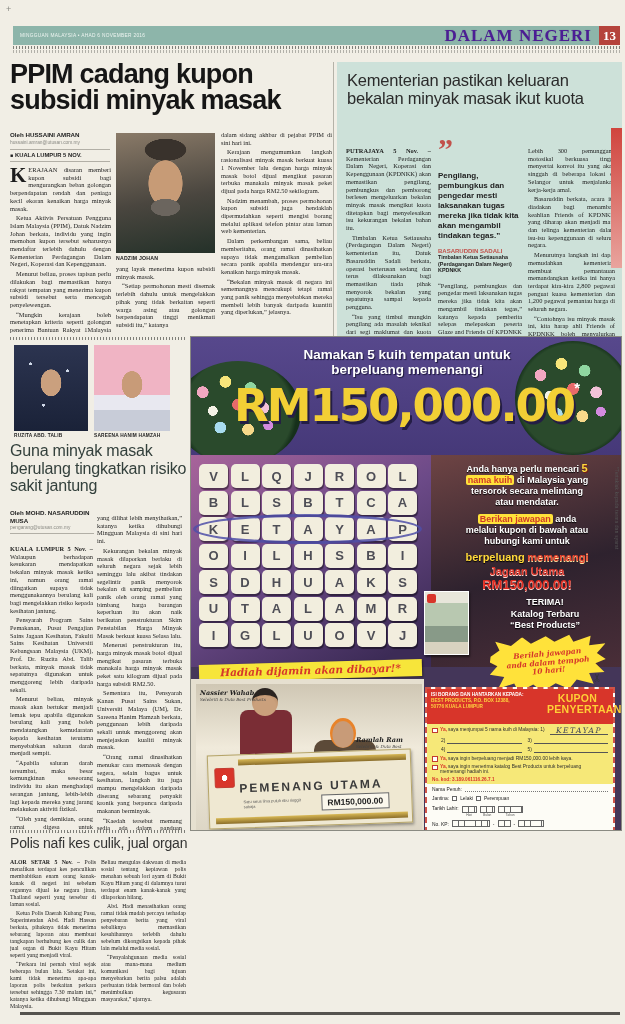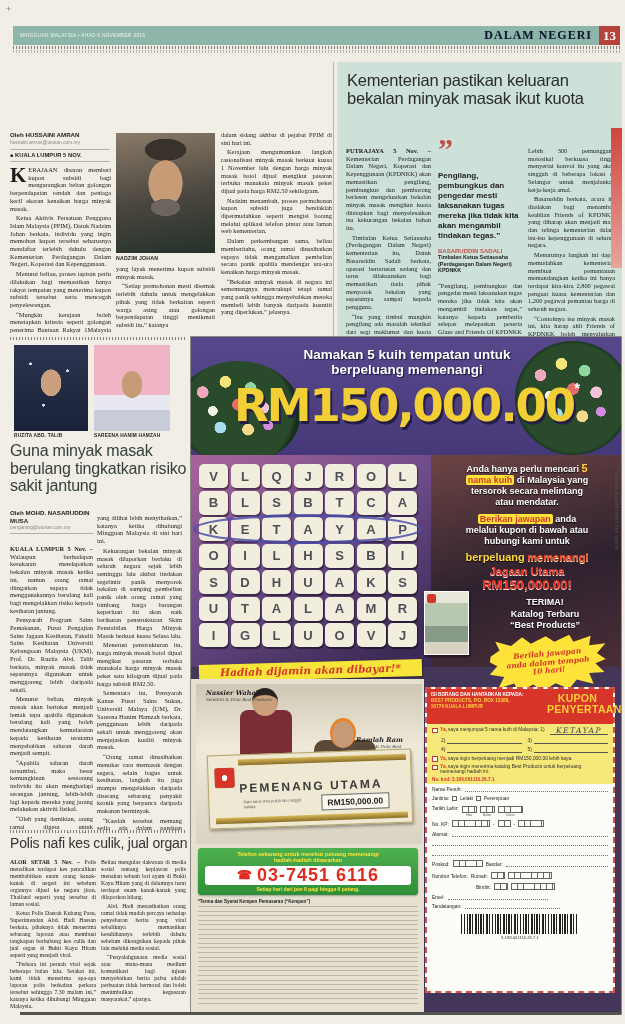--- a/index.html
+++ b/index.html
@@ -3,21 +3,21 @@
 <meta charset="utf-8">
 <style>
   *{box-sizing:border-box;margin:0;padding:0}
   body{background:#c9c6be;font-family:"Liberation Sans",sans-serif}
   .page{position:relative;width:625px;height:1024px;margin:0 auto;background:#f1eee5;overflow:hidden}
   .abs{position:absolute}
   
   .regmark{position:absolute;left:6px;top:4px;font-size:9px;color:#8a8a84}
   .mast-bar{position:absolute;left:13px;top:26px;width:607px;height:19px;background:#8db5aa;display:flex;align-items:center}
   .mast-text{flex:1;font-size:4.8px;color:#eef5f1;padding-left:7px;letter-spacing:.3px}
-  .sec-title{font-family:"Liberation Serif",serif;font-weight:bold;color:#0f172a;font-size:12px;letter-spacing:1px;margin-right:7px;text-shadow:0 0 1px rgba(0,0,0,.2)}
+  .sec-title{font-family:"Liberation Serif",serif;font-weight:bold;color:#4c1d95;font-size:17px;letter-spacing:1px;margin-right:7px;text-shadow:0 0 1px rgba(0,0,0,.2)}
   .page-num{width:21px;height:19px;background:#b5433c;color:#fff;font-family:"Liberation Serif",serif;font-weight:bold;font-size:13px;display:flex;align-items:center;justify-content:center}
   .hatch{position:absolute;height:3px;background:repeating-linear-gradient(90deg,#7e7e78 0 1px,transparent 1px 3px)}
   
   .a1-head{position:absolute;left:10px;top:61px;width:322px;font-size:27px;line-height:26px;font-weight:800;letter-spacing:-.8px;color:#161616}
   .byline{position:absolute;font-size:6.5px;color:#222}
   .bl-name{font-weight:bold;font-size:6.2px;line-height:7.5px}
   .bl-mail{font-size:4.8px;color:#8a8a84;margin-top:1px}
   .bl-rule{border-top:1px solid #b2afa6;margin-top:3px}
   .dateline-row{margin-top:4px;border-top:1px solid #b2afa6;border-bottom:1px solid #b2afa6;padding:2.5px 0;font-size:5.8px;font-weight:bold}
   .sqb{font-size:5px;margin-right:2px}
@@ -33,21 +33,21 @@
   
   .teal-panel{position:absolute;left:337px;top:62px;width:285px;height:306px;background:#cde1d9}
   .k-head{position:absolute;left:347px;top:71px;width:268px;font-size:16.5px;line-height:18px;font-weight:500;color:#2b2b2b;letter-spacing:-.2px}
   .qmark{font-family:"Liberation Serif",serif;font-size:30px;line-height:18px;color:#c2504a;font-weight:bold}
   .pullquote{font-size:8px;line-height:10px;font-weight:bold;color:#222;margin-top:13px}
   .src-name{color:#c2504a;font-weight:bold;font-size:6px;margin-top:7px}
   .src-role{font-weight:bold;font-size:5.4px;line-height:6.6px;color:#222}
   .red-strip{position:absolute;left:611px;top:128px;width:11px;height:140px;background:linear-gradient(180deg,#d0453e,#e9a49e)}
   .bottom-rule{position:absolute;left:20px;top:1012px;width:600px;height:3px;background:#55534e}
   
-  .ad{position:absolute;left:190px;top:336px;width:432px;height:679px;background:#443659;border:1px solid #8a8a82;overflow:hidden}
+  .ad{position:absolute;left:190px;top:336px;width:432px;height:495px;background:#443659;border:1px solid #8a8a82;overflow:hidden}
   .ad .banner{position:absolute;left:0;top:0;width:432px;height:122px;background:linear-gradient(180deg,#57488c,#453878)}
   .kuih{position:absolute;border-radius:50%;
     background:
       radial-gradient(circle 6px at 22% 30%,#f2a7c1 95%,transparent),
       radial-gradient(circle 6px at 40% 20%,#f7e57a 95%,transparent),
       radial-gradient(circle 6px at 60% 26%,#8fd6a0 95%,transparent),
       radial-gradient(circle 5px at 30% 48%,#f4f2e6 95%,transparent),
       radial-gradient(circle 6px at 50% 42%,#e86a6a 95%,transparent),
       radial-gradient(circle 6px at 70% 45%,#f2c2d8 95%,transparent),
       radial-gradient(circle 6px at 36% 64%,#a8dcf0 95%,transparent),
@@ -134,20 +134,21 @@
   <div class="regmark">+</div>
 
   <div class="mast-bar">
     <span class="mast-text">MINGGUAN MALAYSIA • AHAD 6 NOVEMBER 2016</span>
     <span class="sec-title">DALAM NEGERI</span>
     <span class="page-num">13</span>
   </div>
   <div class="hatch" style="left:13px;top:46px;width:607px"></div>
   <div class="hatch" style="left:13px;top:50px;width:607px;opacity:.55"></div>
 
+  <h1 class="a1-head">PPIM cadang kupon subsidi minyak masak</h1>
   <div class="byline" style="left:10px;top:131px;width:100px">
     <div class="bl-name">Oleh HUSSAINI AMRAN</div>
     <div class="bl-mail">hussaini.amran@utusan.com.my</div>
     <div class="dateline-row"><span class="sqb">■</span><span>KUALA LUMPUR 5 NOV.</span></div>
   </div>
   <div class="col dropcap" style="left:10px;top:166px;width:101px;height:168px">
       <p class="bp">KERAJAAN disaran memberi kupon subsidi bagi mengurangkan beban golongan berpendapatan rendah dan peniaga kecil ekoran kenaikan harga minyak masak.</p>
       <p class="bp">Ketua Aktivis Persatuan Pengguna Islam Malaysia (PPIM), Datuk Nadzim Johan berkata, individu yang ingin memohon kupon tersebut seharusnya mendaftar terlebih dahulu dengan Kementerian Perdagangan Dalam Negeri, Koperasi dan Kepenggunaan.</p>
       <p class="bp">Menurut beliau, proses tapisan perlu dilakukan bagi memastikan hanya rakyat tempatan yang menerima kupon subsidi tersebut serta mencegah penyelewengan.</p>
       <p class="bp">“Mungkin kerajaan boleh menetapkan kriteria seperti golongan penerima Bantuan Rakyat 1Malaysia (BR1M) atau mereka berpendapatan bawah RM4,000 sahaja</p>
@@ -347,21 +348,21 @@
     <div class="scissors">✂</div>
 
     <div class="guarantee">Hadiah dijamin akan dibayar!*</div>
 
     <div class="ad-bl"></div>
     <div class="people">
       <div class="abs" style="left:44px;top:26px;width:52px;height:76px;background:#7a2d35;border-radius:8px 8px 0 0"></div>
       <div class="head" style="left:56px;top:4px;width:26px;height:28px;background:radial-gradient(ellipse at 50% 62%,#caa07c 60%,#b58a64);border-top:7px solid #2a2420"></div>
       <div class="abs" style="left:118px;top:56px;width:62px;height:62px;background:#5c4a38;border-radius:10px 10px 0 0"></div>
       <div class="head" style="left:134px;top:34px;width:26px;height:30px;background:radial-gradient(ellipse at 50% 55%,#c89b78 55%,transparent 60%),#e8832a"></div>
-      <div class="abs" style="left:10px;top:5px">
+      <div class="abs" style="left:4px;top:5px">
         <div class="pname">Nassier Wahab</div>
         <div class="prole">Selebriti &amp; Duta Best Products</div>
       </div>
       <div class="abs" style="left:160px;top:52px;width:62px">
         <div class="pname">Ramlah Ram</div>
         <div class="prole">Selebriti &amp; Duta Best Products</div>
       </div>
       <div class="cheque">
         <div class="gold" style="left:30px;top:4px;width:168px"></div>
         <div class="chq-logo"></div>

